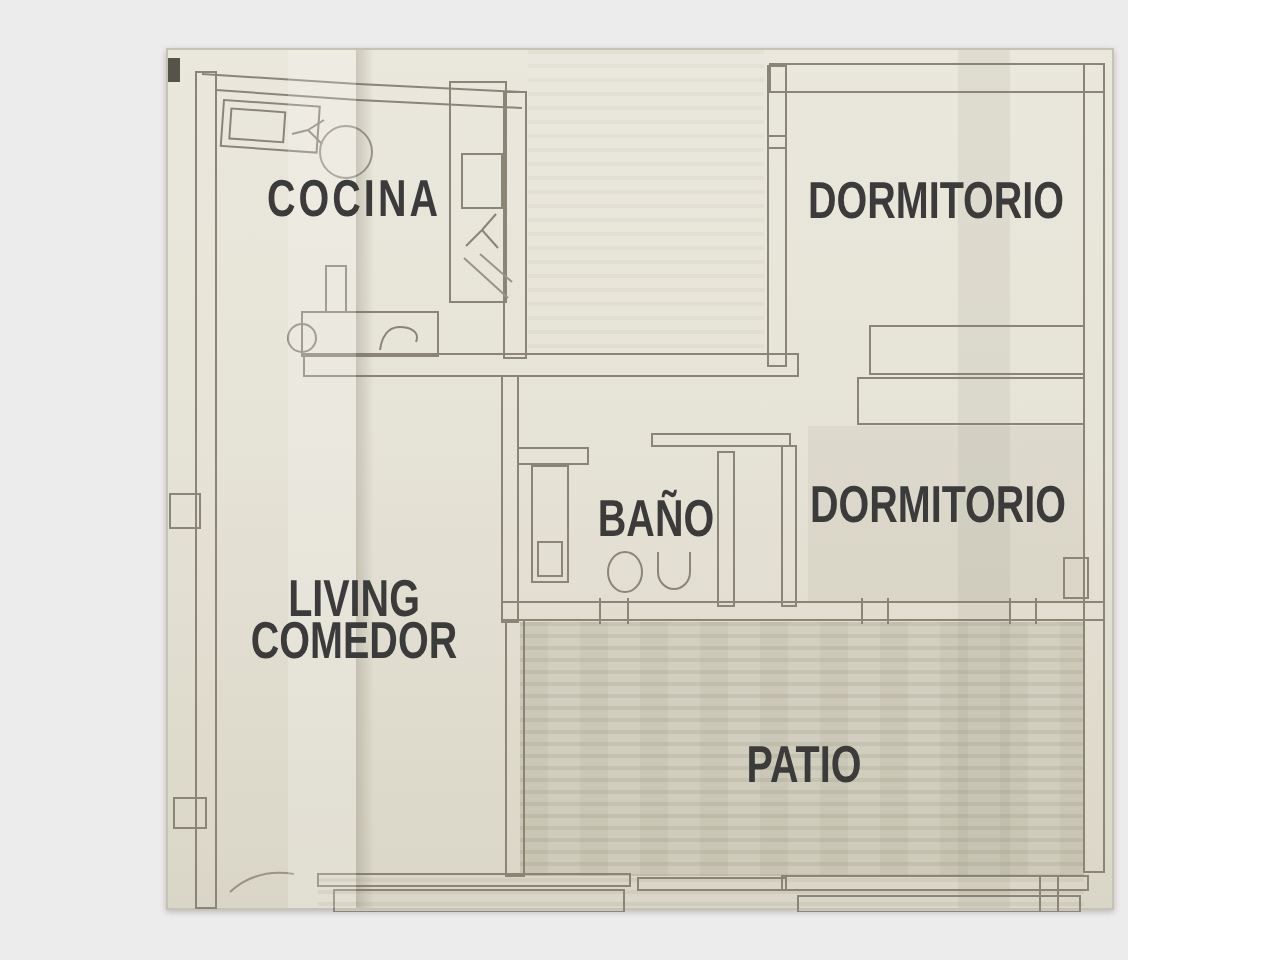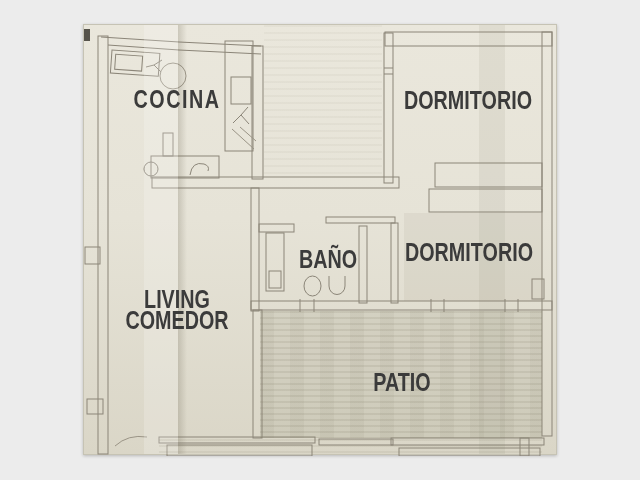--- a/index.html
+++ b/index.html
@@ -3,21 +3,21 @@
 <meta charset="utf-8">
 <style>
   :root{
     --color-background:#ececec;
     --color-paper:#e7e4d9;
     --color-line:#8b8578;
     --color-label:#3b3b3b;
   }
   html,body{margin:0;padding:0;}
   .page{
-    position:relative;width:640px;height:480px;overflow:hidden;
+    position:relative;width:564px;height:480px;overflow:hidden;
     background:var(--color-background);
     font-family:"Liberation Sans",sans-serif;
   }
   .paper{
     position:absolute;left:83px;top:24px;width:474px;height:431px;
     background:linear-gradient(180deg,#eae7dc 0%,#e6e3d7 45%,#dad6c7 100%);
     border:1px solid #c6c3b4;
     box-shadow:0 1px 3px rgba(0,0,0,0.22);
     box-sizing:border-box;
   }

